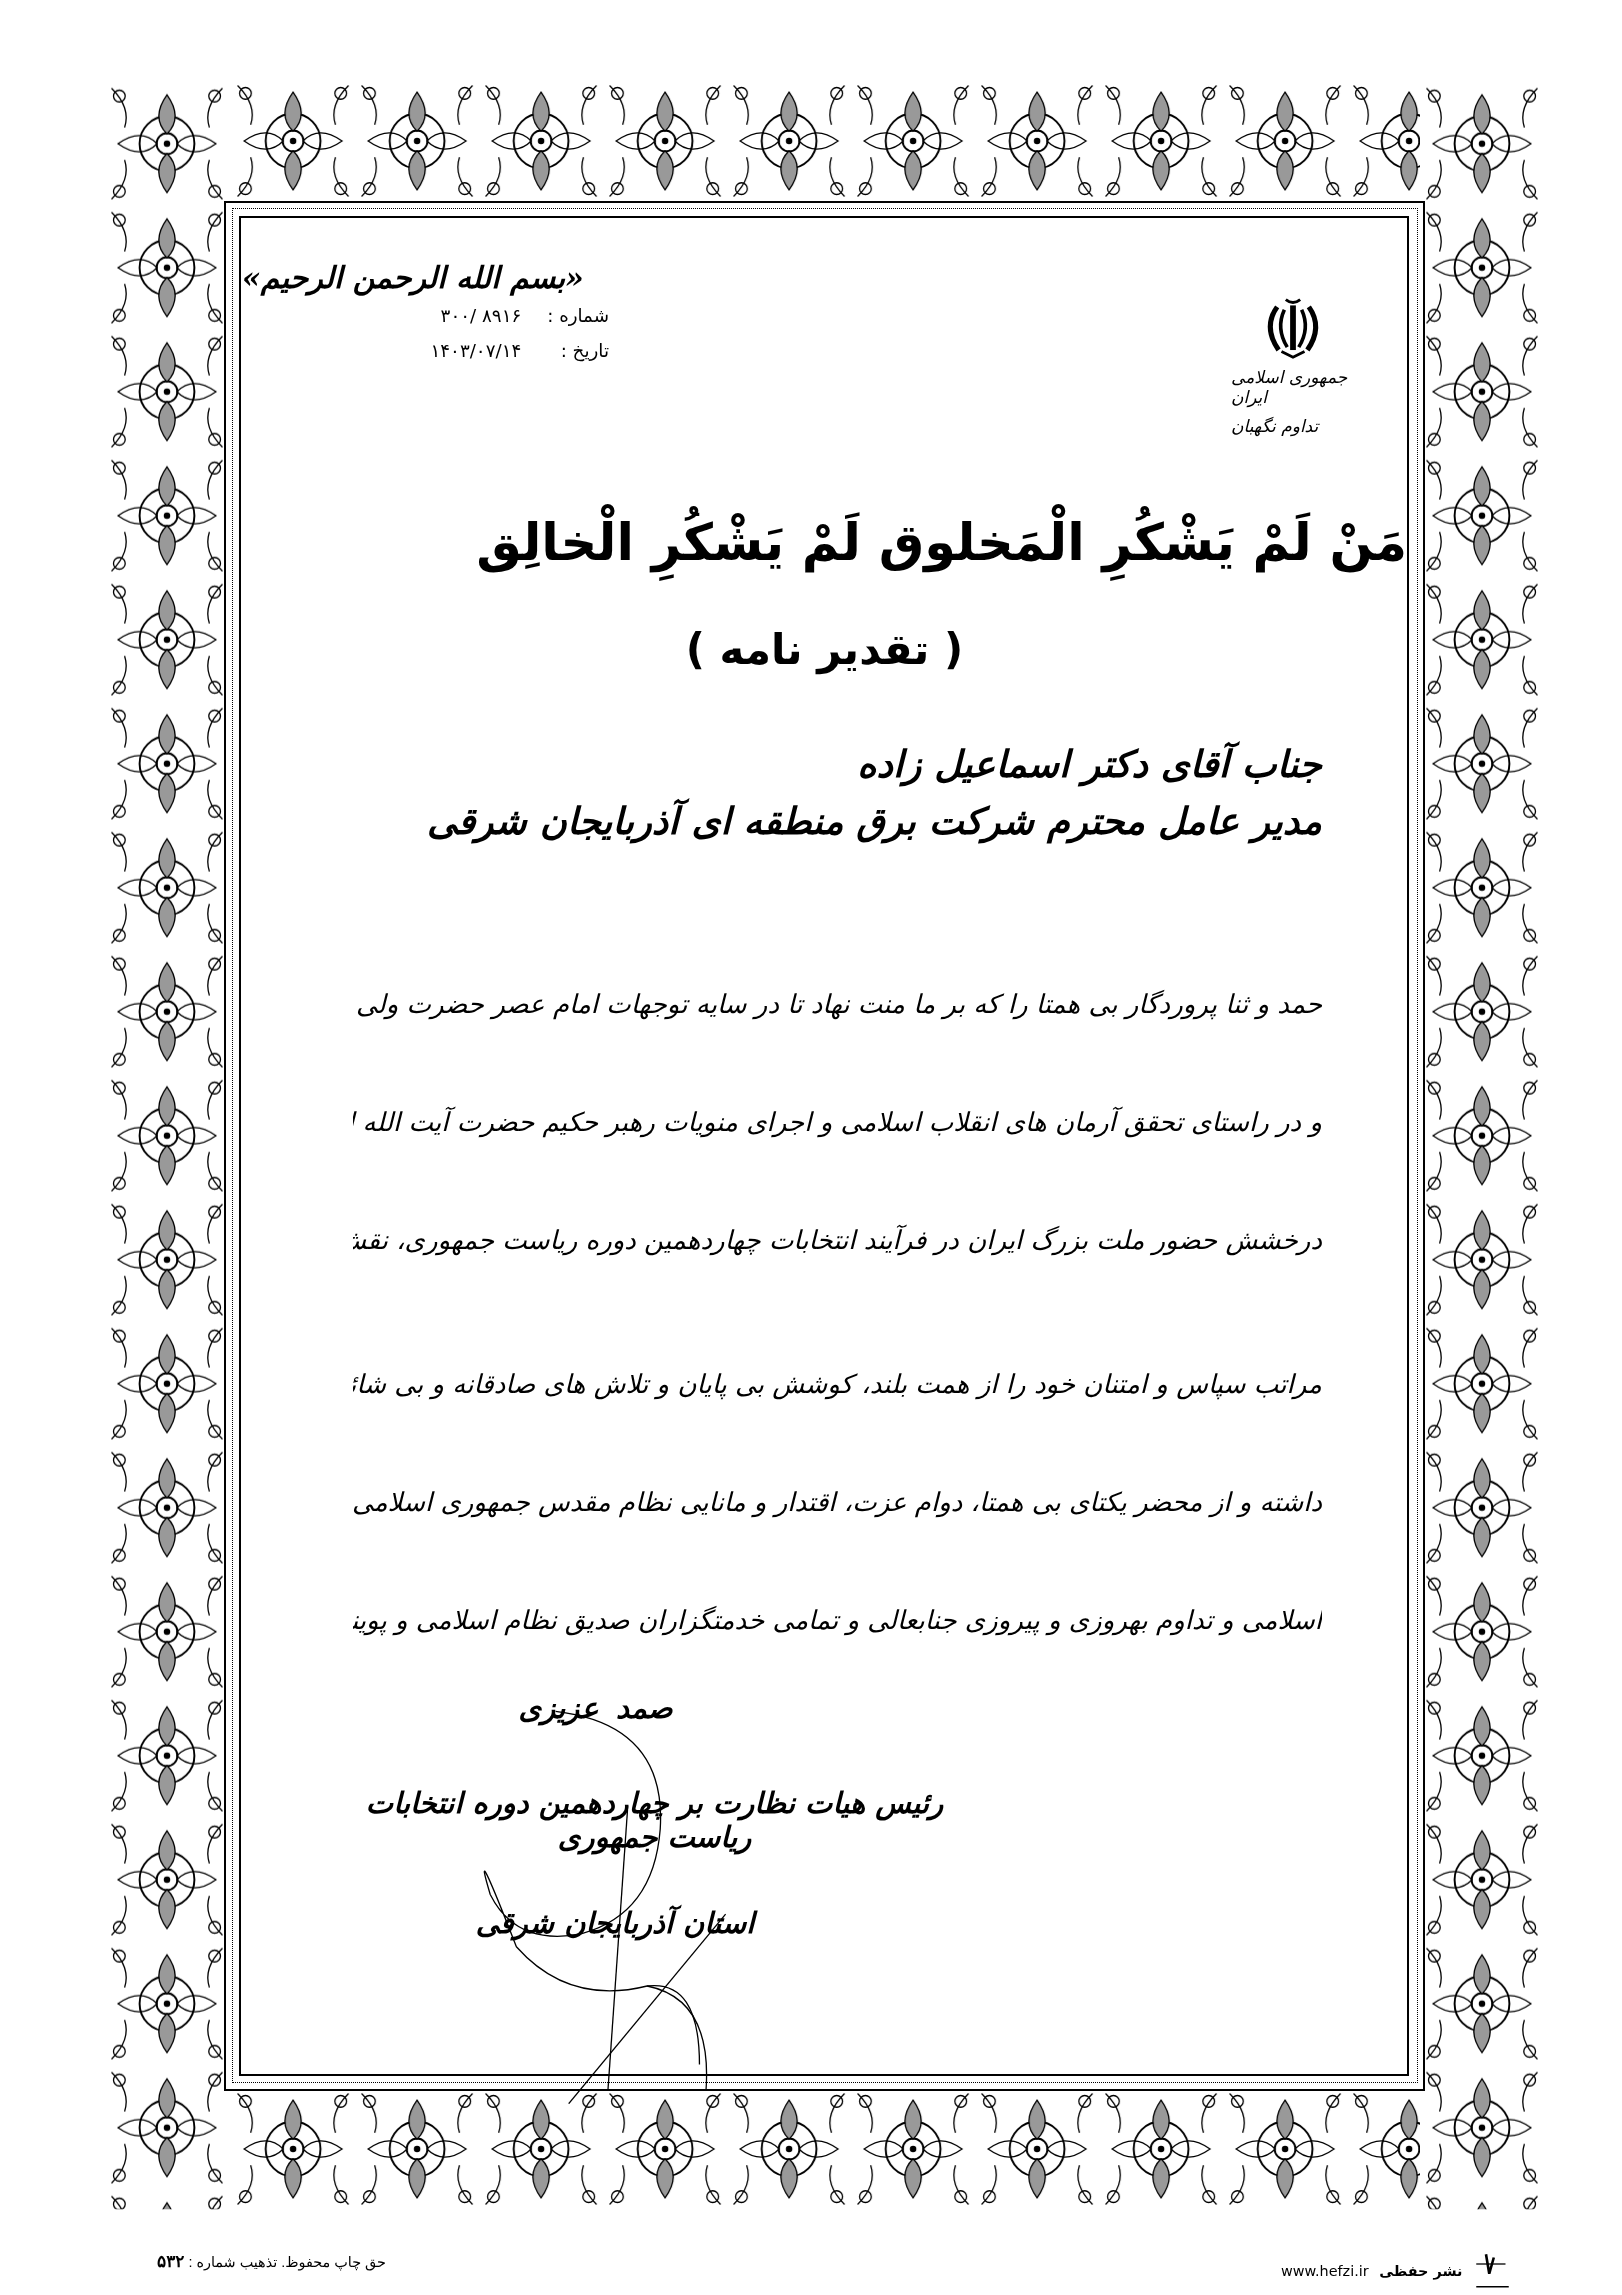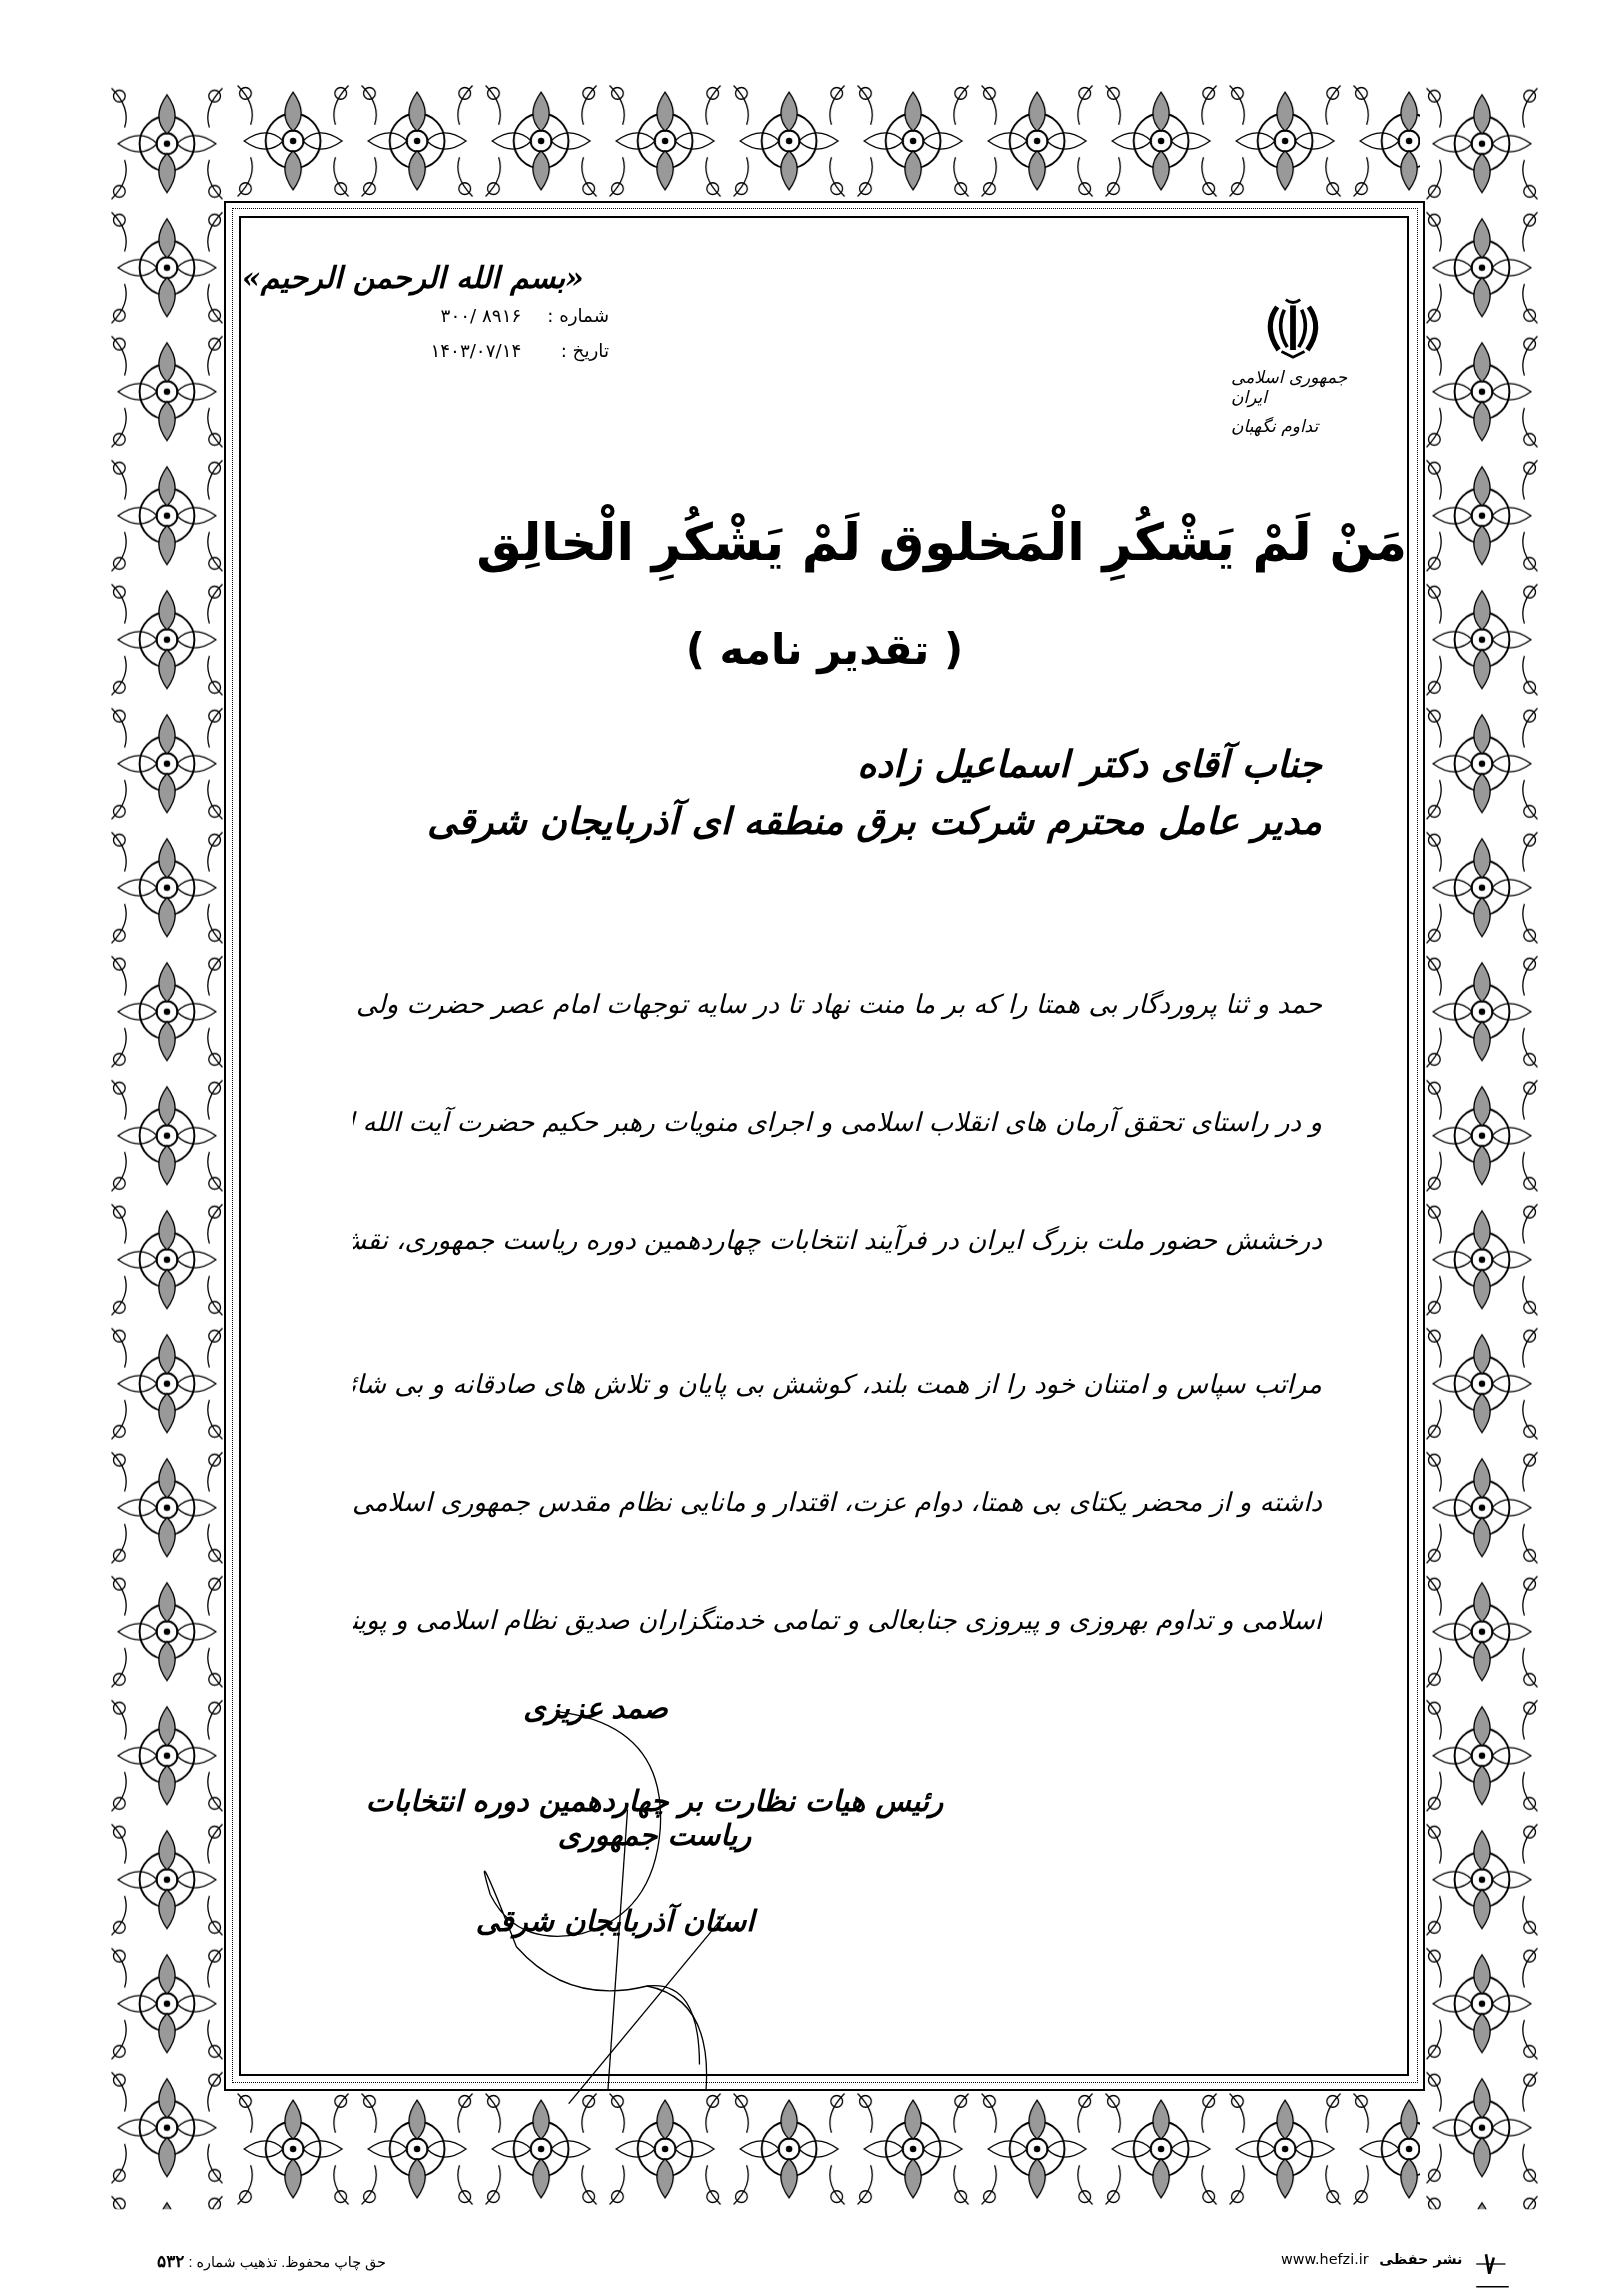--- a/index.html
+++ b/index.html
@@ -33,28 +33,28 @@
 
   .addressee { position:absolute; right:85px; top:523px; font-family:"DejaVu Serif", serif; font-style:italic; font-weight:bold; font-size:37px;text-align:center; }
   .addressee-title { position:absolute; right:85px; top:580px; font-family:"DejaVu Serif", serif; font-style:italic; font-weight:bold; font-size:37px; }
 
   .para { position:absolute; left:111px; right:85px; font-family:"DejaVu Serif", serif; font-style:italic; font-size:26px; line-height:118px; text-align:justify; }
   .para1 { top:726px; }
   .para2 { top:1106px; }
   .para .line { display:block; height:118px; white-space:nowrap; overflow:hidden; }
 
   .signature-block { position:absolute; left:118px; width:589px; top:1472px; text-align:center; }
-  .sig-name { font-family:Liberation Sans, sans-serif; font-style:italic; font-weight:bold; font-size:29px; margin-left:-118px; }
+  .sig-name { font-family:Liberation Mono, monospace; font-style:italic; font-weight:bold; font-size:29px; margin-left:-118px; }
   .sig-title { font-family:"DejaVu Serif", serif; font-style:italic; font-weight:bold; font-size:29px; margin-top:59px; }
   .sig-org { font-family:"DejaVu Serif", serif; font-style:italic; font-weight:bold; font-size:29px; margin-top:52px; margin-left:-79px; }
   .signature-scribble { position:absolute; left:209px; top:1479px; width:340px; height:406px; pointer-events:none; }
 
   .footer-left { position:absolute; left:157px; top:2251px; font-family:Liberation Sans, sans-serif; font-size:14.4px; direction:rtl; }
   .footer-left .num { font-weight:bold; font-size:17px; }
-  .footer-right { position:absolute; right:111px; top:2251px; font-family:"DejaVu Sans", sans-serif; font-size:14.4px; display:flex; gap:10.5px; align-items:flex-start; }
+  .footer-right { position:absolute; right:111px; top:2251px; font-family:"DejaVu Sans", sans-serif; font-size:14.4px; display:flex; gap:10.5px; align-items:center; }
   .footer-right .mark { width:39px; height:39px; }
 </style>
 </head>
 <body>
 
 <svg width="0" height="0" style="position:absolute">
   <defs>
     <pattern id="orn" x="0" y="0" width="190" height="190" patternUnits="userSpaceOnUse">
       <rect width="190" height="190" fill="#fff"></rect>
       <circle cx="95" cy="95" r="42" fill="none" stroke="#000" stroke-width="3"></circle>

